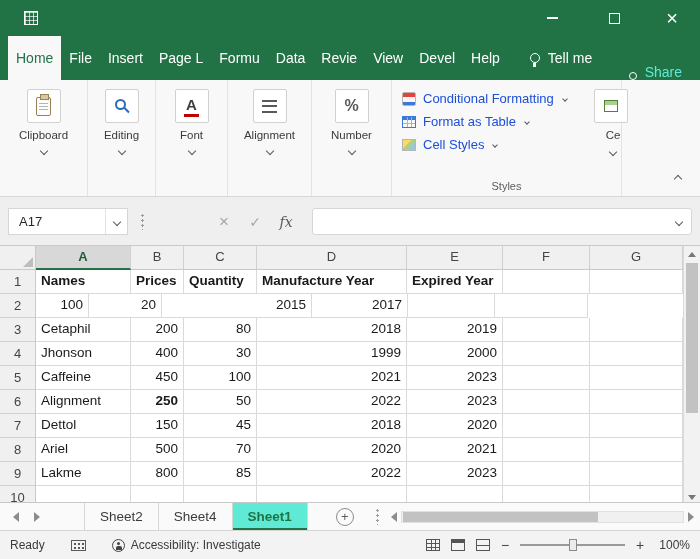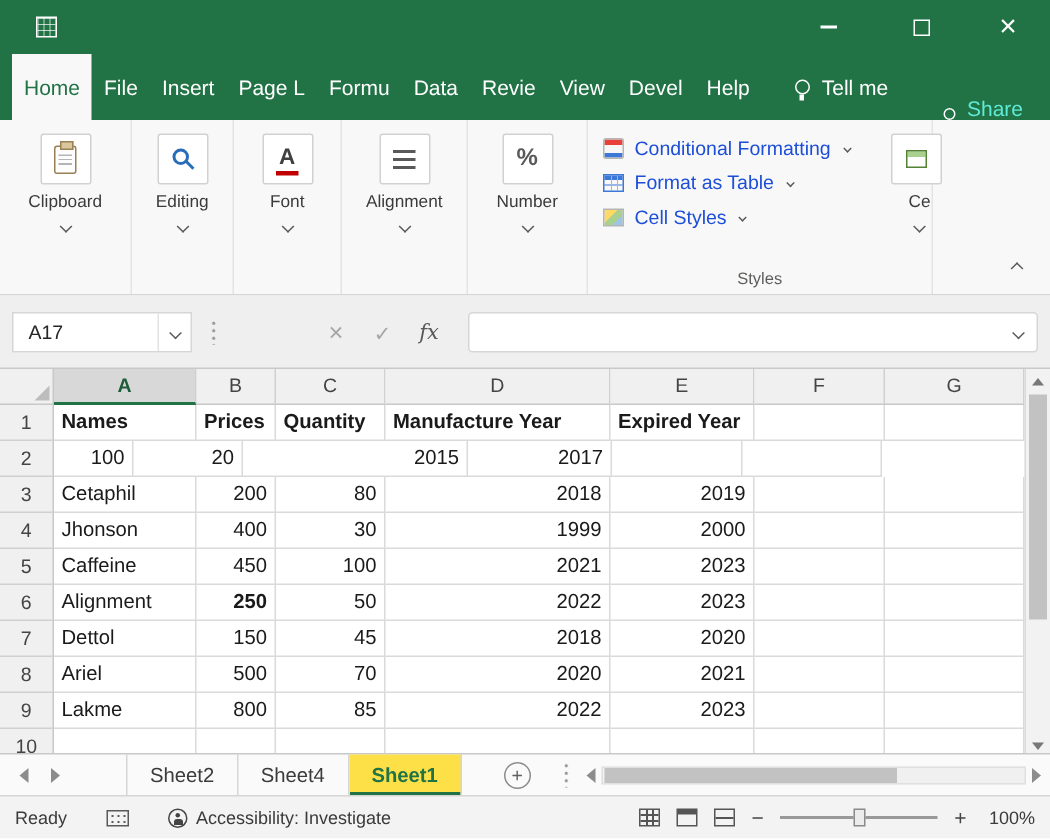--- a/index.html
+++ b/index.html
@@ -114,21 +114,21 @@
   .tri-right { width:0; height:0; border-top:5px solid transparent; border-bottom:5px solid transparent; border-left:6px solid #8c8c8c; }
   .vs-thumb { position:absolute; top:17px; left:2px; right:2px; height:150px; background:#c2c2c2; }
   .vs-down { position:absolute; bottom:2px; left:0; right:0; display:flex; justify-content:center; }
 
   
   .sheet-bar { position:absolute; top:502px; left:0; width:700px; height:28px; background:#fafafa; border-top:1px solid #c8c8c8; display:flex; align-items:center; }
   .sheet-nav { display:flex; gap:15px; margin-left:13px; }
   #sheet-tabs { display:flex; height:100%; margin-left:44px;justify-content:space-between; }
   .stab { padding:0 15px; display:flex; align-items:center; font-size:13.5px; color:#3b3b3b; border-right:1px solid #d6d6d6; height:100%; }
   #sheet-tabs .stab:first-child { border-left:1px solid #d6d6d6; }
-  .stab.active { background:#fde047; color:#217346; font-weight:700; box-shadow:inset 0 -2px 0 #217346; }
+  .stab.active { background:#5eead4; color:#217346; font-weight:700; box-shadow:inset 0 -2px 0 #217346; }
   .add-sheet { width:18px; height:18px; border:1px solid #8c8c8c; border-radius:50%; display:flex; align-items:center; justify-content:center;
     color:#5f5f5f; font-size:13px; line-height:1; margin-left:28px; }
   .sheet-dots { width:3px; height:16px; margin-left:22px;
     background-image:radial-gradient(circle at 1.5px 1.5px,#9c9c9c 1px,transparent 1.3px); background-size:3px 5px; background-repeat:repeat-y; }
   .h-scroll { display:flex; align-items:center; flex:1; margin:0 6px 0 12px; height:100%; }
   .hs-track { flex:1; height:12px; background:#f0f0f0; border:1px solid #e0e0e0; position:relative; margin:0 4px; }
   .hs-thumb { position:absolute; left:1px; top:0; height:10px; width:195px; background:#c2c2c2; }
 
   
   .status-bar { position:absolute; top:530px; left:0; width:700px; height:29px; background:#f3f3f3; border-top:1px solid #d6d6d6;

